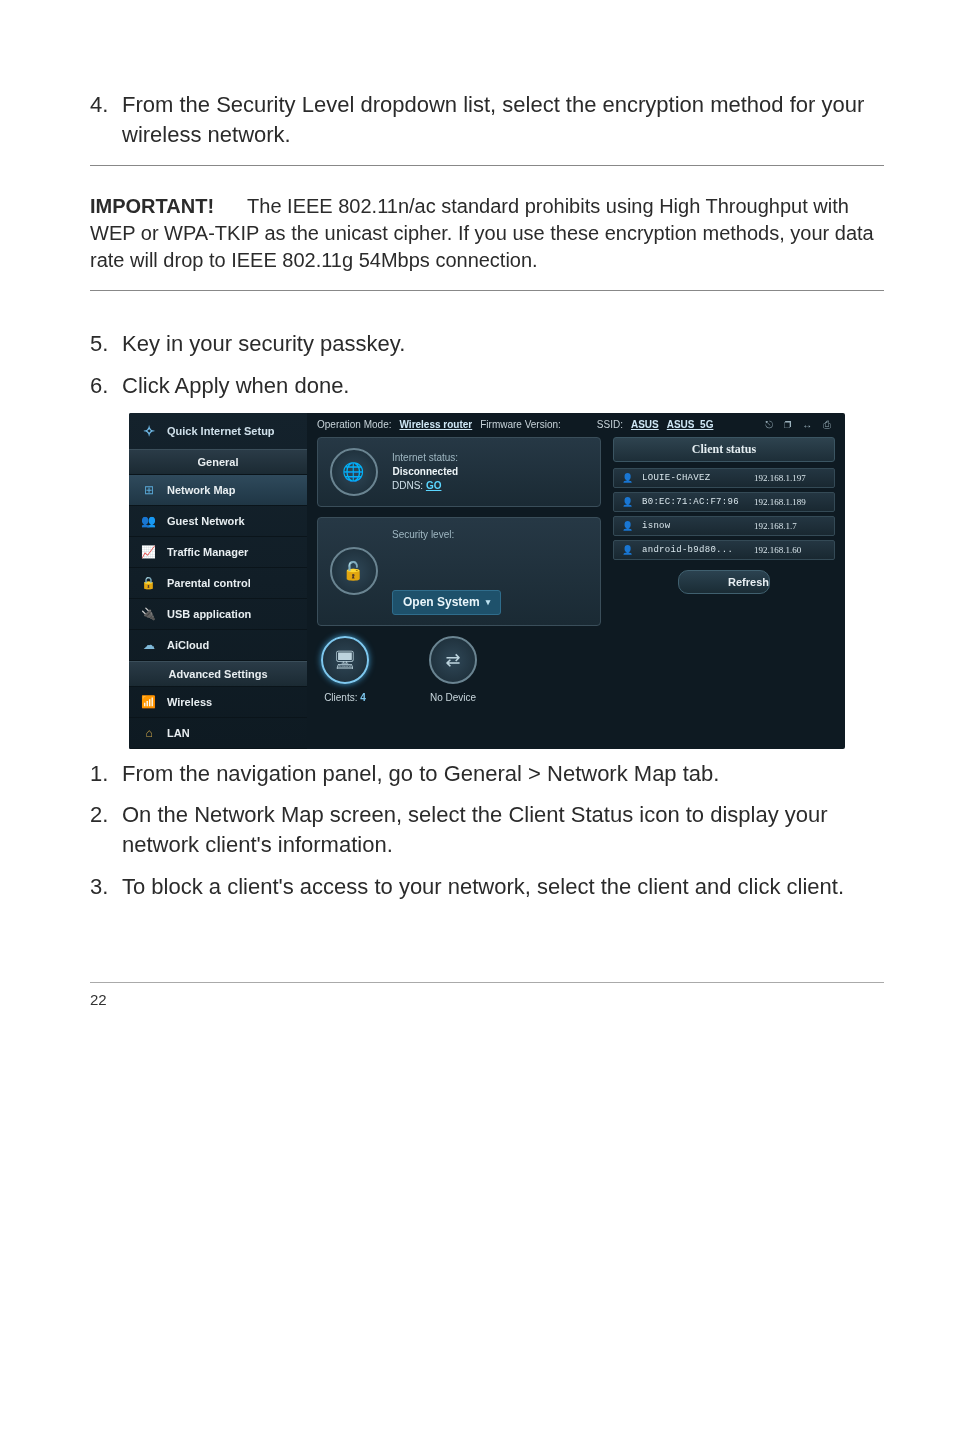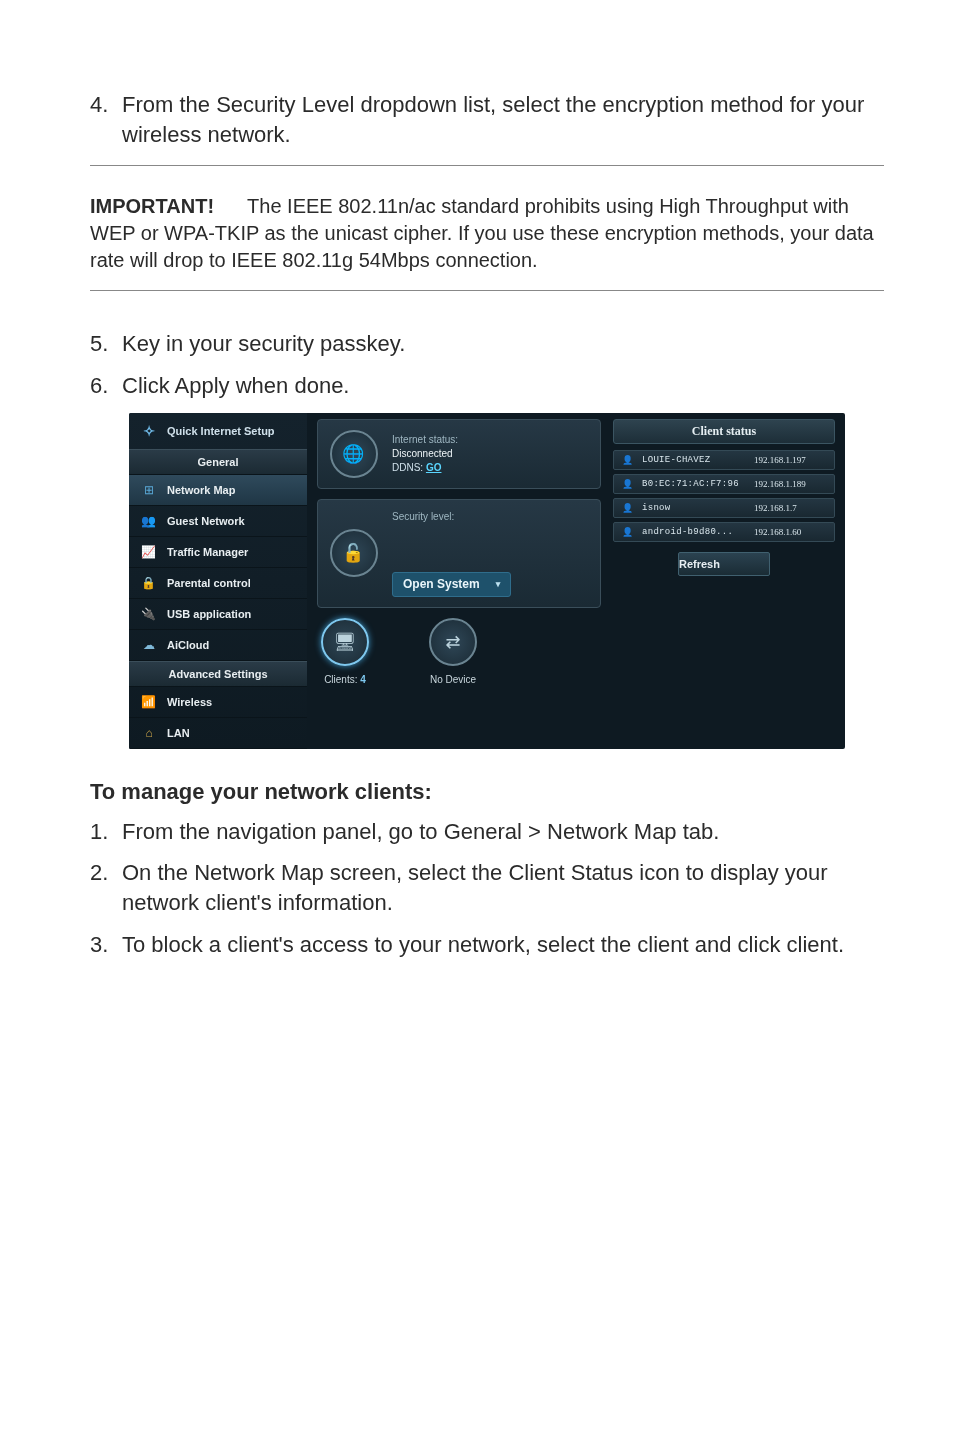--- a/index.html
+++ b/index.html
@@ -155,34 +155,34 @@
     width: 44px; height: 44px;
     border-radius: 50%;
     border: 2px solid #6a8491;
     background: radial-gradient(#2f4757, #1a2a34);
     display: flex; align-items: center; justify-content: center;
     color: #bcd3dd;
     font-size: 18px;
   }
   .status-lines { font-size: 10px; color: #cfe0ea; line-height: 1.4; }
   .status-lines .title { color: #9fb7c2; }
-  .status-lines .val { font-weight: normal; color: #eef5f8; }
+  .status-lines .val { font-weight: bold; color: #eef5f8; text-align: right; }
   .status-lines .go { color: #5bd6ff; text-decoration: underline; font-weight: bold; }
 
   .sec-card .pill {
     background: #1e516b;
     border: 1px solid #2f6d8c;
     border-radius: 3px;
     padding: 3px 10px;
     font-size: 12px;
     font-weight: bold;
     color: #e9f5fa;
     display: inline-flex;
     align-items: center;
-    gap: 16px;
+    gap: 6px;
     margin-top: 48px;
   }
   .sec-card .pill .tri { font-size: 9px; color: #bde2f1; }
 
   .tiles {
     display: flex;
     gap: 60px;
     margin-top: 10px;
     padding-left: 4px;
   }
@@ -229,24 +229,24 @@
   }
   .client-row .cic {
     width: 16px; text-align: center; color: #a7c0cb;
   }
   .client-row .name { flex: 1; color: #d9e6ec; font-family: "Courier New", monospace; letter-spacing: .3px; }
   .client-row .ip { width: 74px; text-align: left; color: #d9e6ec; font-family: Liberation Serif, serif; }
   .refresh-btn {
     margin: 10px auto 0 auto;
     display: block;
     width: 90px;
-    text-align: left;
+    text-align: right;
     background: linear-gradient(#2b4250, #1a2c35);
     border: 1px solid #40606f;
-    border-radius: 2px;
+    border-radius: 10px;
     padding: 5px 0;
     font-weight: bold;
     font-size: 11px;
     color: #e7eef2;
     cursor: pointer;
   }
 
   .footer {
     border-top: 1px solid #aaa;
     margin-top: 80px;
@@ -327,20 +327,30 @@
         <span class="ic" style="color:#3aa0d8">📶</span>
         <span class="lbl">Wireless</span>
       </div>
       <div class="side-item">
         <span class="ic" style="color:#cfa84a">⌂</span>
         <span class="lbl">LAN</span>
       </div>
     </div>
 
     <div class="main">
+      <div class="main-header">
+        <span>Operation Mode:</span>
+        <span class="link">Wireless router</span>
+        <span>Firmware Version:</span>
+        <span style="width:20px"></span>
+        <span>SSID:</span>
+        <span class="link">ASUS</span>
+        <span class="link">ASUS_5G</span>
+        <span class="icons">⎋ ❐ ↔ ⎙</span>
+      </div>
 
       <div class="main-body">
         <div class="center-col">
 
           <div class="status-card">
             <div class="round-icon">🌐</div>
             <div class="status-lines">
               <div class="title">Internet status:</div>
               <div class="val">Disconnected</div>
               <div>
@@ -399,21 +409,20 @@
             <span class="name">android-b9d80...</span>
             <span class="ip">192.168.1.60</span>
           </div>
 
           <div class="refresh-btn">Refresh</div>
         </div>
       </div>
     </div>
   </div>
 
-  <h3 class="subhead">To manage your network clients:</h3>
 
   <div class="ol-item">
     <div class="num">1.</div>
     <div class="txt">
       <span>From the navigation panel, go to </span><strong class="b">General</strong><span> &gt; </span><strong class="b">Network Map</strong><span> tab.</span>
     </div>
   </div>
 
   <div class="ol-item">
     <div class="num">2.</div>
@@ -422,13 +431,16 @@
     </div>
   </div>
 
   <div class="ol-item">
     <div class="num">3.</div>
     <div class="txt">
       <span>To block a client's access to your network, select the client and click </span><strong class="b">client</strong><span>.</span>
     </div>
   </div>
 
+  <div class="footer">
+    <span>22</span>
+  </div>
 </div>
 
 </body></html>

